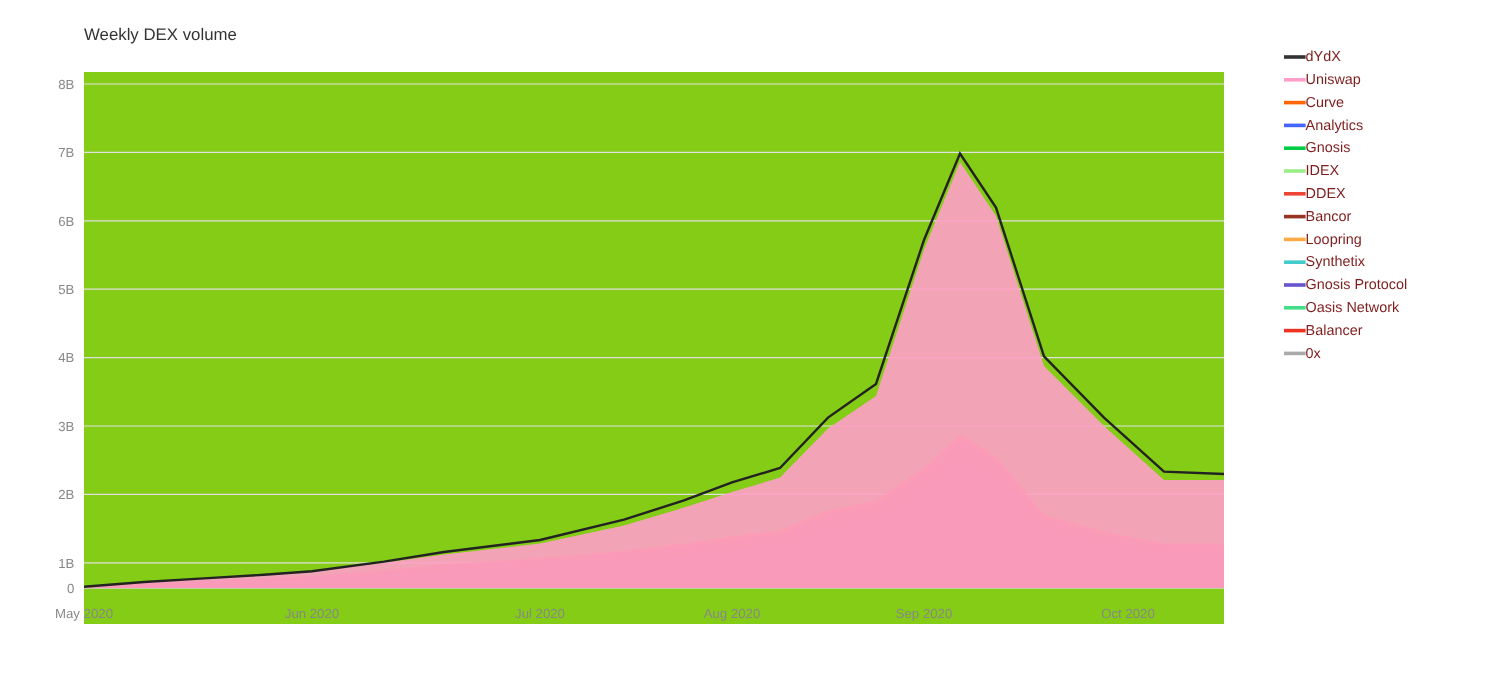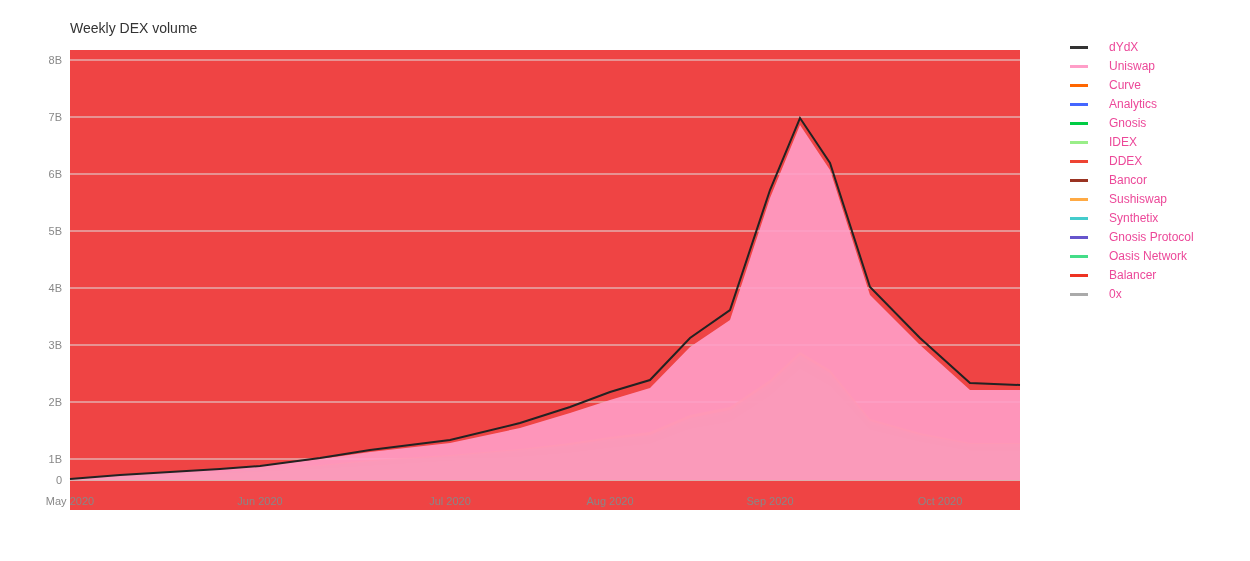--- a/index.html
+++ b/index.html
@@ -13,44 +13,44 @@
     .chart-container {
       width: 1250px;
       height: 561px;
       background: #fff;
       position: relative;
       padding: 20px 20px 50px 70px;
     }
     .chart-title {
       font-size: 14px;
       color: #333;
-      margin-bottom: 14px;
+      margin-bottom: 24px;
       font-weight: normal;
     }
     .chart-area {
       position: relative;
       width: 950px;
       height: 460px;
-      background: #ef4444;
+      background: #84cc16;
     }
     .legend {
       position: absolute;
       right: 10px;
       top: 40px;
       width: 170px;
       display: flex;
       flex-direction: column;
       gap: 5px;
     }
     .legend-item {
       display: flex;
       align-items: center;
-      gap: 21px;
+      gap: 0;
       font-size: 12px;
-      color: #ec4899;
+      color: #7f1d1d;
     }
     .legend-color {
       width: 18px;
       height: 3px;
       flex-shrink: 0;
     }
     svg.chart-svg {
       width: 950px;
       height: 460px;
       overflow: visible;
@@ -308,21 +308,21 @@
       <div class="legend-item">
         <div class="legend-color" style="background: rgb(238, 68, 51);"></div>
         <span>DDEX</span>
       </div>
       <div class="legend-item">
         <div class="legend-color" style="background: rgb(153, 51, 34);"></div>
         <span>Bancor</span>
       </div>
       <div class="legend-item">
         <div class="legend-color" style="background: rgb(255, 170, 68);"></div>
-        <span>Sushiswap</span>
+        <span>Loopring</span>
       </div>
       <div class="legend-item">
         <div class="legend-color" style="background: rgb(68, 204, 204);"></div>
         <span>Synthetix</span>
       </div>
       <div class="legend-item">
         <div class="legend-color" style="background: rgb(102, 85, 204);"></div>
         <span>Gnosis Protocol</span>
       </div>
       <div class="legend-item">

